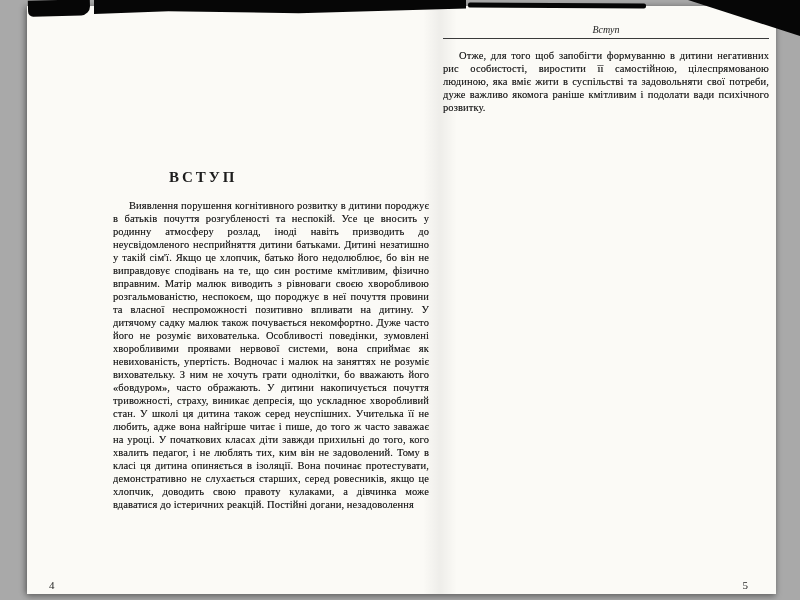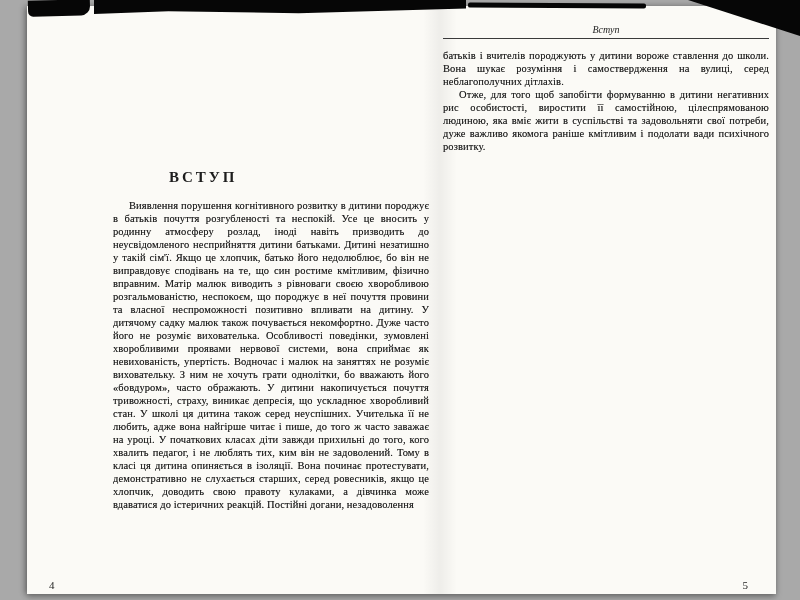--- a/index.html
+++ b/index.html
@@ -121,21 +121,20 @@
 
     <section class="left-col">
       <h1 class="chapter-title">ВСТУП</h1>
       <p class="body-text indent">Виявлення порушення когнітивного розвитку в дитини породжує в батьків почуття розгубленості та неспокій. Усе це вносить у родинну атмосферу розлад, іноді навіть призводить до неусвідомленого несприйняття дитини батьками. Дитині незатишно у такій сім'ї. Якщо це хлопчик, батько його недолюблює, бо він не виправдовує сподівань на те, що син ростиме кмітливим, фізично вправним. Матір малюк виводить з рівноваги своєю хворобливою розгальмованістю, неспокоєм, що породжує в неї почуття провини та власної неспроможності позитивно впливати на дитину. У дитячому садку малюк також почувається некомфортно. Дуже часто його не розуміє вихователька. Особливості поведінки, зумовлені хворобливими проявами нервової системи, вона сприймає як невихованість, упертість. Водночас і малюк на заняттях не розуміє виховательку. З ним не хочуть грати однолітки, бо вважають його «бовдуром», часто ображають. У дитини накопичується почуття тривожності, страху, виникає депресія, що ускладнює хворобливий стан. У школі ця дитина також серед неуспішних. Учителька її не любить, адже вона найгірше читає і пише, до того ж часто заважає на уроці. У початкових класах діти завжди прихильні до того, кого хвалить педагог, і не люблять тих, ким він не задоволений. Тому в класі ця дитина опиняється в ізоляції. Вона починає протестувати, демонстративно не слухається старших, серед ровесників, якщо це хлопчик, доводить свою правоту кулаками, а дівчинка може вдаватися до істеричних реакцій. Постійні догани, незадоволення</p>
     </section>
     <div class="pagenum left">4</div>
 
     <section class="right-col">
       <div class="running-head">Вступ</div>
       <div class="head-rule"></div>
-      <p class="body-text">батьків і вчителів породжують у дитини вороже ставлення до школи. Вона шукає розуміння і самоствердження на вулиці, серед неблагополучних дітлахів.</p>
       <p class="body-text indent">Отже, для того щоб запобігти формуванню в дитини негативних рис особистості, виростити її самостійною, цілеспрямованою людиною, яка вміє жити в суспільстві та задовольняти свої потреби, дуже важливо якомога раніше кмітливим і подолати вади психічного розвитку.</p>
     </section>
     <div class="pagenum right">5</div>
   </div>
 
   <div class="artifact blob"></div>
   <div class="artifact bar"></div>
   <div class="artifact line"></div>
   <div class="artifact corner"></div>
 

